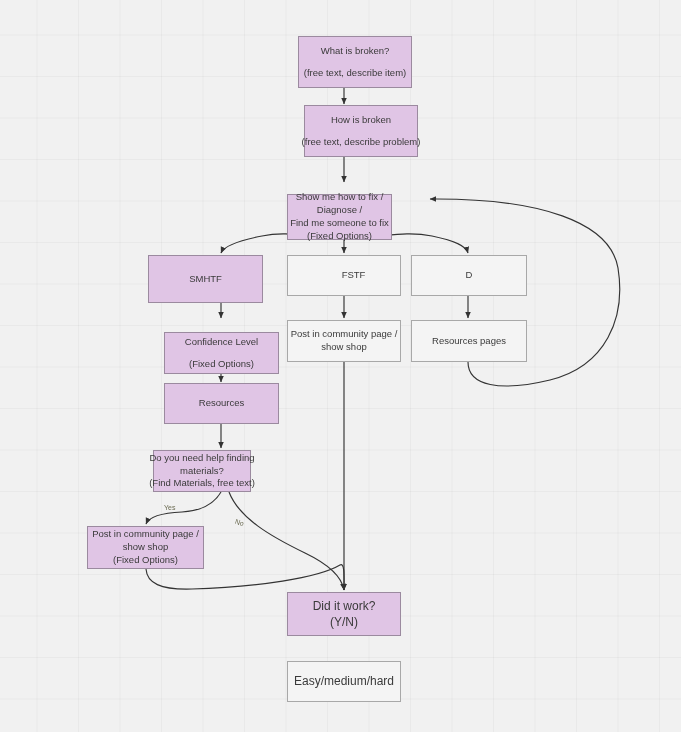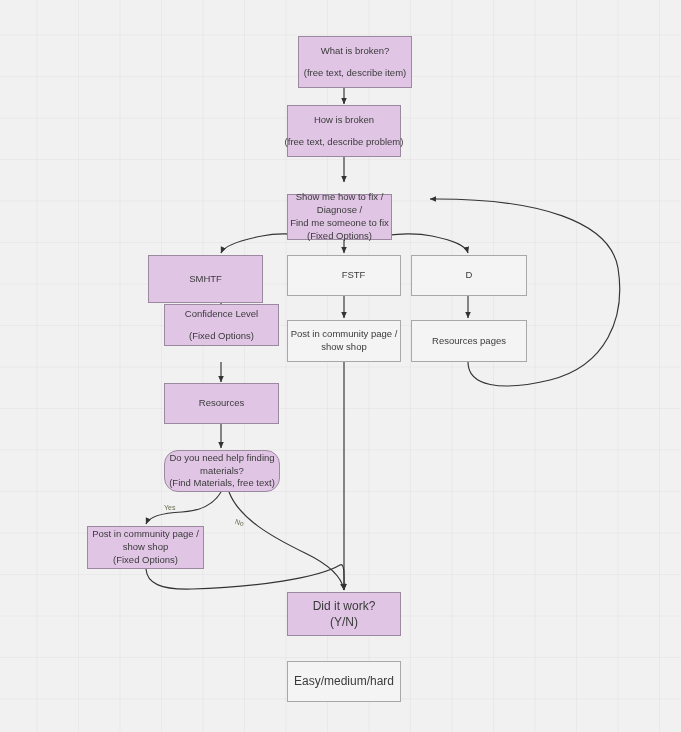--- a/index.html
+++ b/index.html
@@ -106,21 +106,21 @@
       <path d="M468,362 C468,386 500,392 550,380 C606,366 626,318 618,268 C610,222 540,198 430,199"></path>
     </g>
   </svg>
 
   <div class="node purple fs-sm" style="left:287px; top:36px; width:114px; height:52px;margin-left:11px;">
     <span class="line">What is broken?</span>
     <span class="gap"></span>
     <span class="line">(free text, describe item)</span>
   </div>
 
-  <div class="node purple fs-sm" style="left:287px; top:105px; width:114px; height:52px;">
+  <div class="node purple fs-sm" style="left:304px; top:105px; width:114px; height:52px;">
     <span class="line">How is broken</span>
     <span class="gap"></span>
     <span class="line">(free text, describe problem)</span>
   </div>
 
   <div class="node purple fs-sm" style="left:287px; top:194px; width:105px; height:46px;text-align:right;">
     <span class="line">Show me how to fix /</span>
     <span class="line">Diagnose /</span>
     <span class="line">Find me someone to fix</span>
     <span class="line">(Fixed Options)</span>
@@ -131,40 +131,40 @@
   </div>
 
   <div class="node plain fs-sm" style="left:287px; top:255px; width:114px; height:41px;padding-left:24px;">
     <span class="line">FSTF</span>
   </div>
 
   <div class="node plain fs-sm" style="left:411px; top:255px; width:116px; height:41px;">
     <span class="line">D</span>
   </div>
 
-  <div class="node purple fs-sm" style="left:164px; top:304px; width:115px; height:42px;">
+  <div class="node purple fs-sm" style="left:164px; top:332px; width:115px; height:42px;">
     <span class="line">Confidence Level</span>
     <span class="gap"></span>
     <span class="line">(Fixed Options)</span>
   </div>
 
   <div class="node plain fs-sm" style="left:287px; top:320px; width:114px; height:42px;">
     <span class="line">Post in community page /</span>
     <span class="line">show shop</span>
   </div>
 
   <div class="node plain fs-sm" style="left:411px; top:320px; width:116px; height:42px;">
     <span class="line">Resources pages</span>
   </div>
 
   <div class="node purple fs-sm" style="left:164px; top:383px; width:115px; height:41px;">
     <span class="line">Resources</span>
   </div>
 
-  <div class="node purple fs-sm" style="left:164px; top:450px; width:116px; height:42px;border-radius:14px;">
+  <div class="node purple fs-sm" style="left:153px; top:450px; width:98px; height:42px;">
     <span class="line">Do you need help finding</span>
     <span class="line">materials?</span>
     <span class="line">(Find Materials, free text)</span>
   </div>
 
   <div class="node purple fs-sm" style="left:87px; top:526px; width:117px; height:43px;">
     <span class="line">Post in community page /</span>
     <span class="line">show shop</span>
     <span class="line">(Fixed Options)</span>
   </div>

